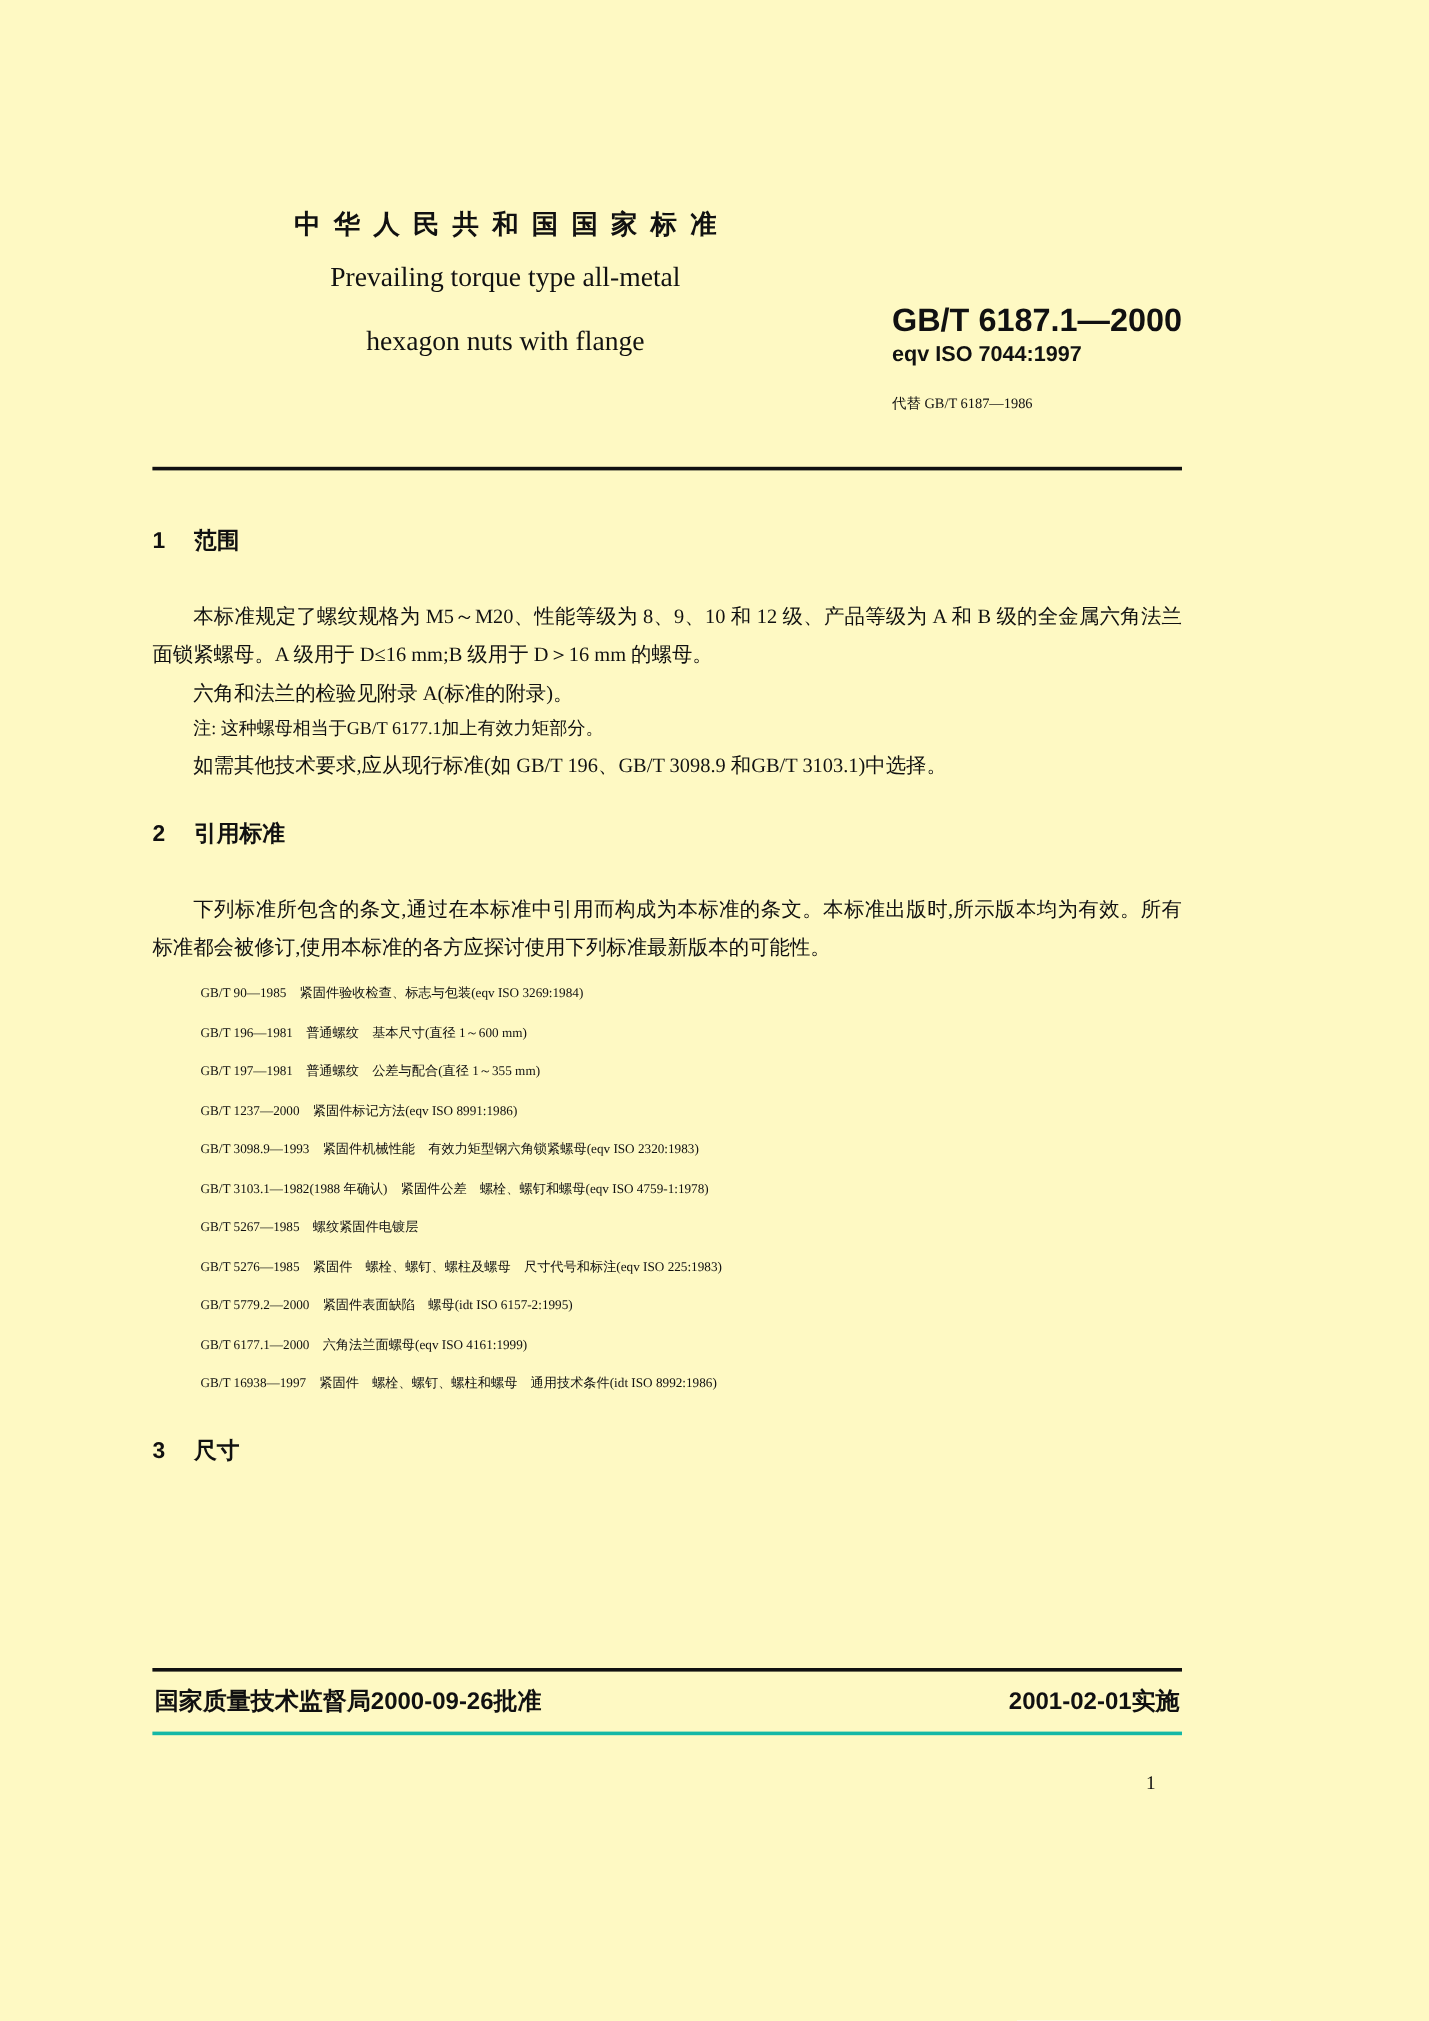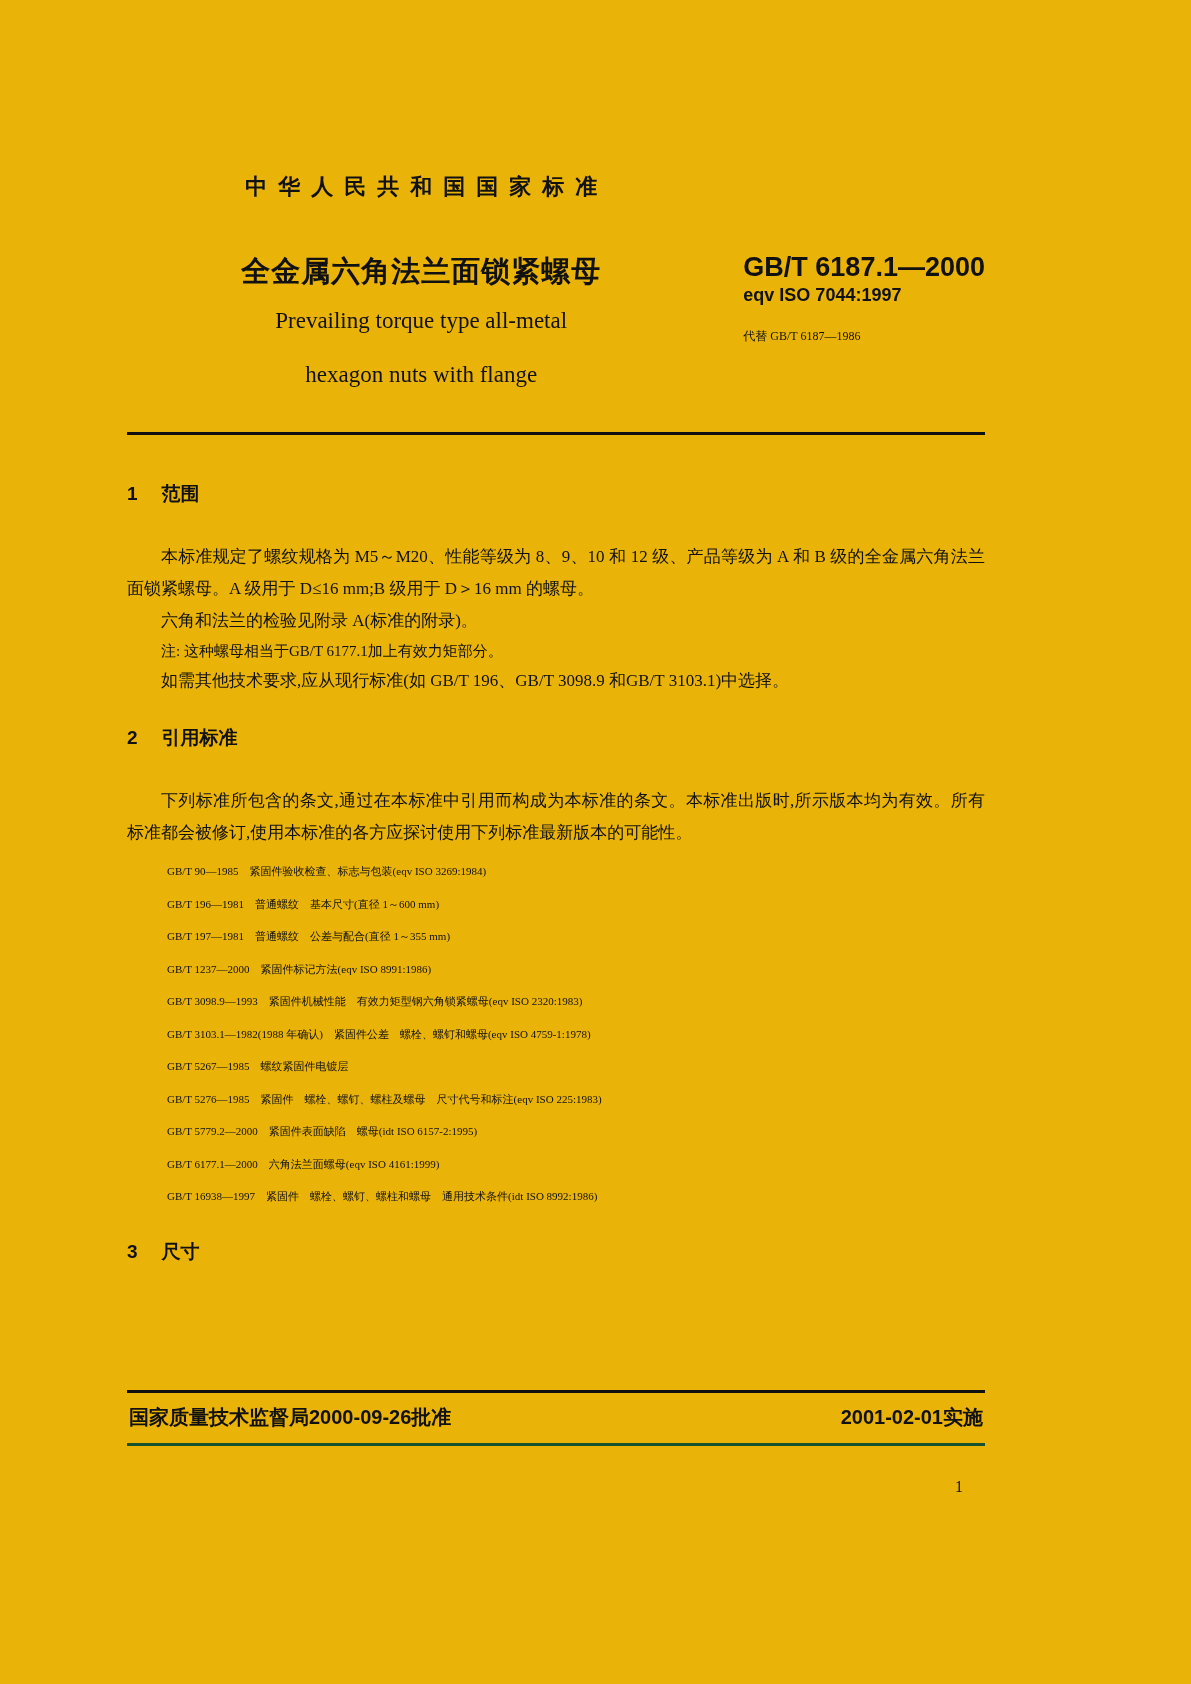--- a/index.html
+++ b/index.html
@@ -1,21 +1,21 @@
 <!DOCTYPE html>
 <html><head>
 <meta charset="utf-8">
 <style>
   * { box-sizing: border-box; }
   html, body { margin: 0; padding: 0; background: #ffffff; }
   .page {
     position: relative;
     width: 1191px;
     height: 1684px;
-    background: #eab308;
+    background: #fef9c3;
     color: #111111;
     font-family: "Liberation Serif", "DejaVu Serif", serif;
     overflow: hidden;
   }
   .content {
     position: absolute;
     left: 127px;
     right: 206px;
     top: 0;
   }
@@ -90,21 +90,21 @@
     white-space: nowrap;
   }
 
   
   .footer {
     position: absolute;
     top: 1390px;
     left: 127px;
     right: 206px;
     border-top: 3px solid #111111;
-    border-bottom: 3px solid #14532d;
+    border-bottom: 3px solid #14b8a6;
     padding: 11px 2px 12px 2px;
     display: flex;
     justify-content: space-between;
     align-items: center;
     font-family: "Liberation Sans", "DejaVu Sans", sans-serif;
     font-weight: bold;
     font-size: 20px;
   }
   .page-number {
     position: absolute;
@@ -115,21 +115,20 @@
 </style>
 </head>
 <body>
 
 <div class="page">
   <div class="content">
 
     <div class="header">
       <div class="header-left">
         <div class="std-label">中华人民共和国国家标准</div>
-        <div class="title-zh">全金属六角法兰面锁紧螺母</div>
         <div class="title-en">Prevailing torque type all-metal</div>
         <div class="title-en">hexagon nuts with flange</div>
       </div>
       <div class="header-right">
         <div class="std-code">GB/T 6187.1—2000</div>
         <div class="std-eqv">eqv ISO 7044:1997</div>
         <div class="std-replaces">代替 GB/T 6187—1986</div>
       </div>
     </div>
 

